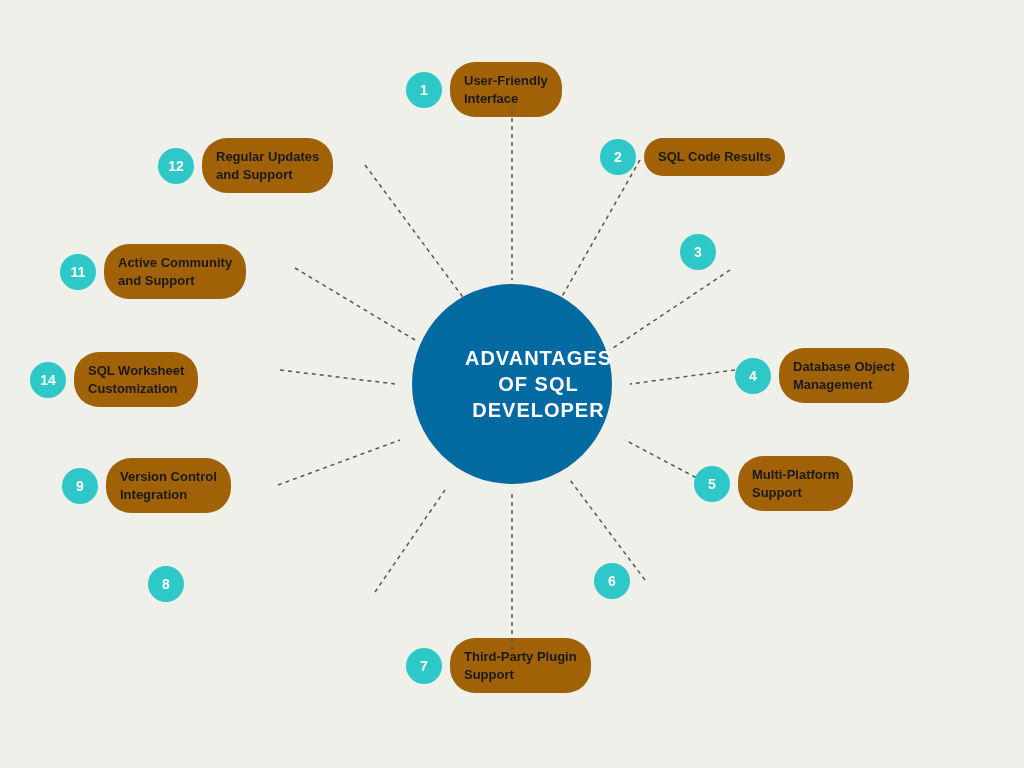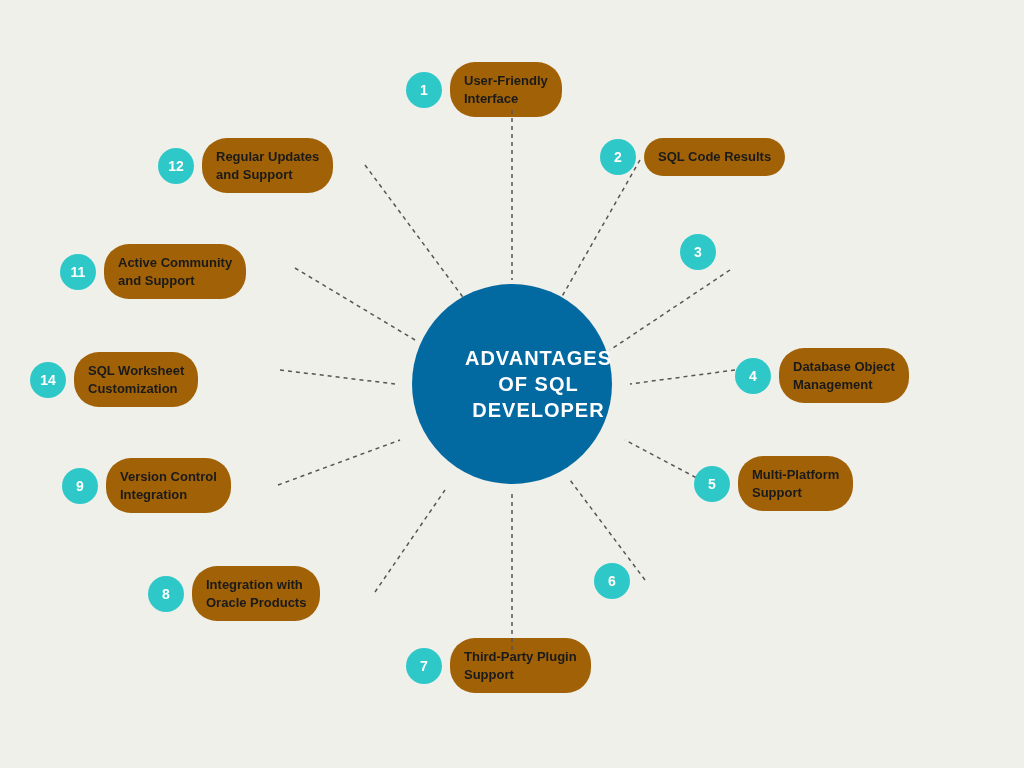--- a/index.html
+++ b/index.html
@@ -170,21 +170,20 @@
     <div class="node-badge">6</div>
   </div>
 
   <div class="node" style="top:638px; left:406px;">
     <div class="node-badge">7</div>
     <div class="node-label multiline">Third-Party Plugin<br>Support</div>
   </div>
 
   <div class="node" style="top:566px; left:148px;">
     <div class="node-badge">8</div>
-    <div class="node-label multiline">Integration with<br>Oracle Products</div>
   </div>
 
   <div class="node" style="top:458px; left:62px;">
     <div class="node-badge">9</div>
     <div class="node-label multiline">Version Control<br>Integration</div>
   </div>
 
   <div class="node" style="top:352px; left:30px;">
     <div class="node-badge">14</div>
     <div class="node-label multiline">SQL Worksheet<br>Customization</div>

